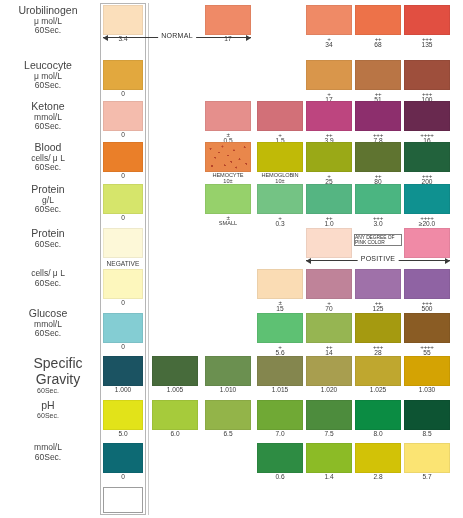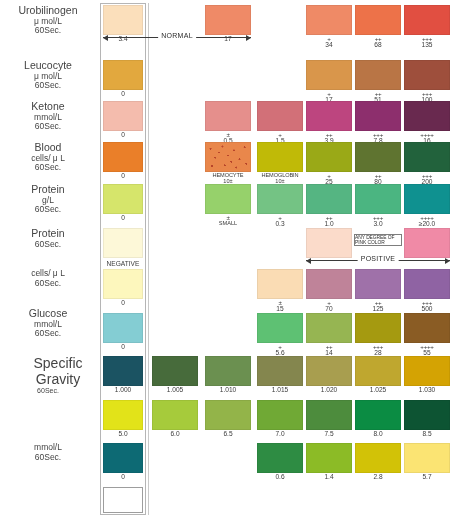--- a/index.html
+++ b/index.html
@@ -151,20 +151,24 @@
       </div>
       <div class="lbl" style="top: 308px;">
         <span class="name">Glucose</span>
         <span class="unit">mmol/L</span>
         <span class="time">60Sec.</span>
       </div>
       <div class="lbl small tiny" style="top: 356px;">
         <span class="name">Specific Gravity</span>
         <span class="time">60Sec.</span>
       </div>
+      <div class="lbl tiny" style="top: 400px;">
+        <span class="name">pH</span>
+        <span class="time">60Sec.</span>
+      </div>
       <div class="lbl small" style="top: 443px;">
         <span class="unit">mmol/L</span>
         <span class="time">60Sec.</span>
       </div>
     </div>
 
   <div class="strip-frame"></div>
   <div class="strip-divider"></div>
 
   <div id="swatch-layer">

